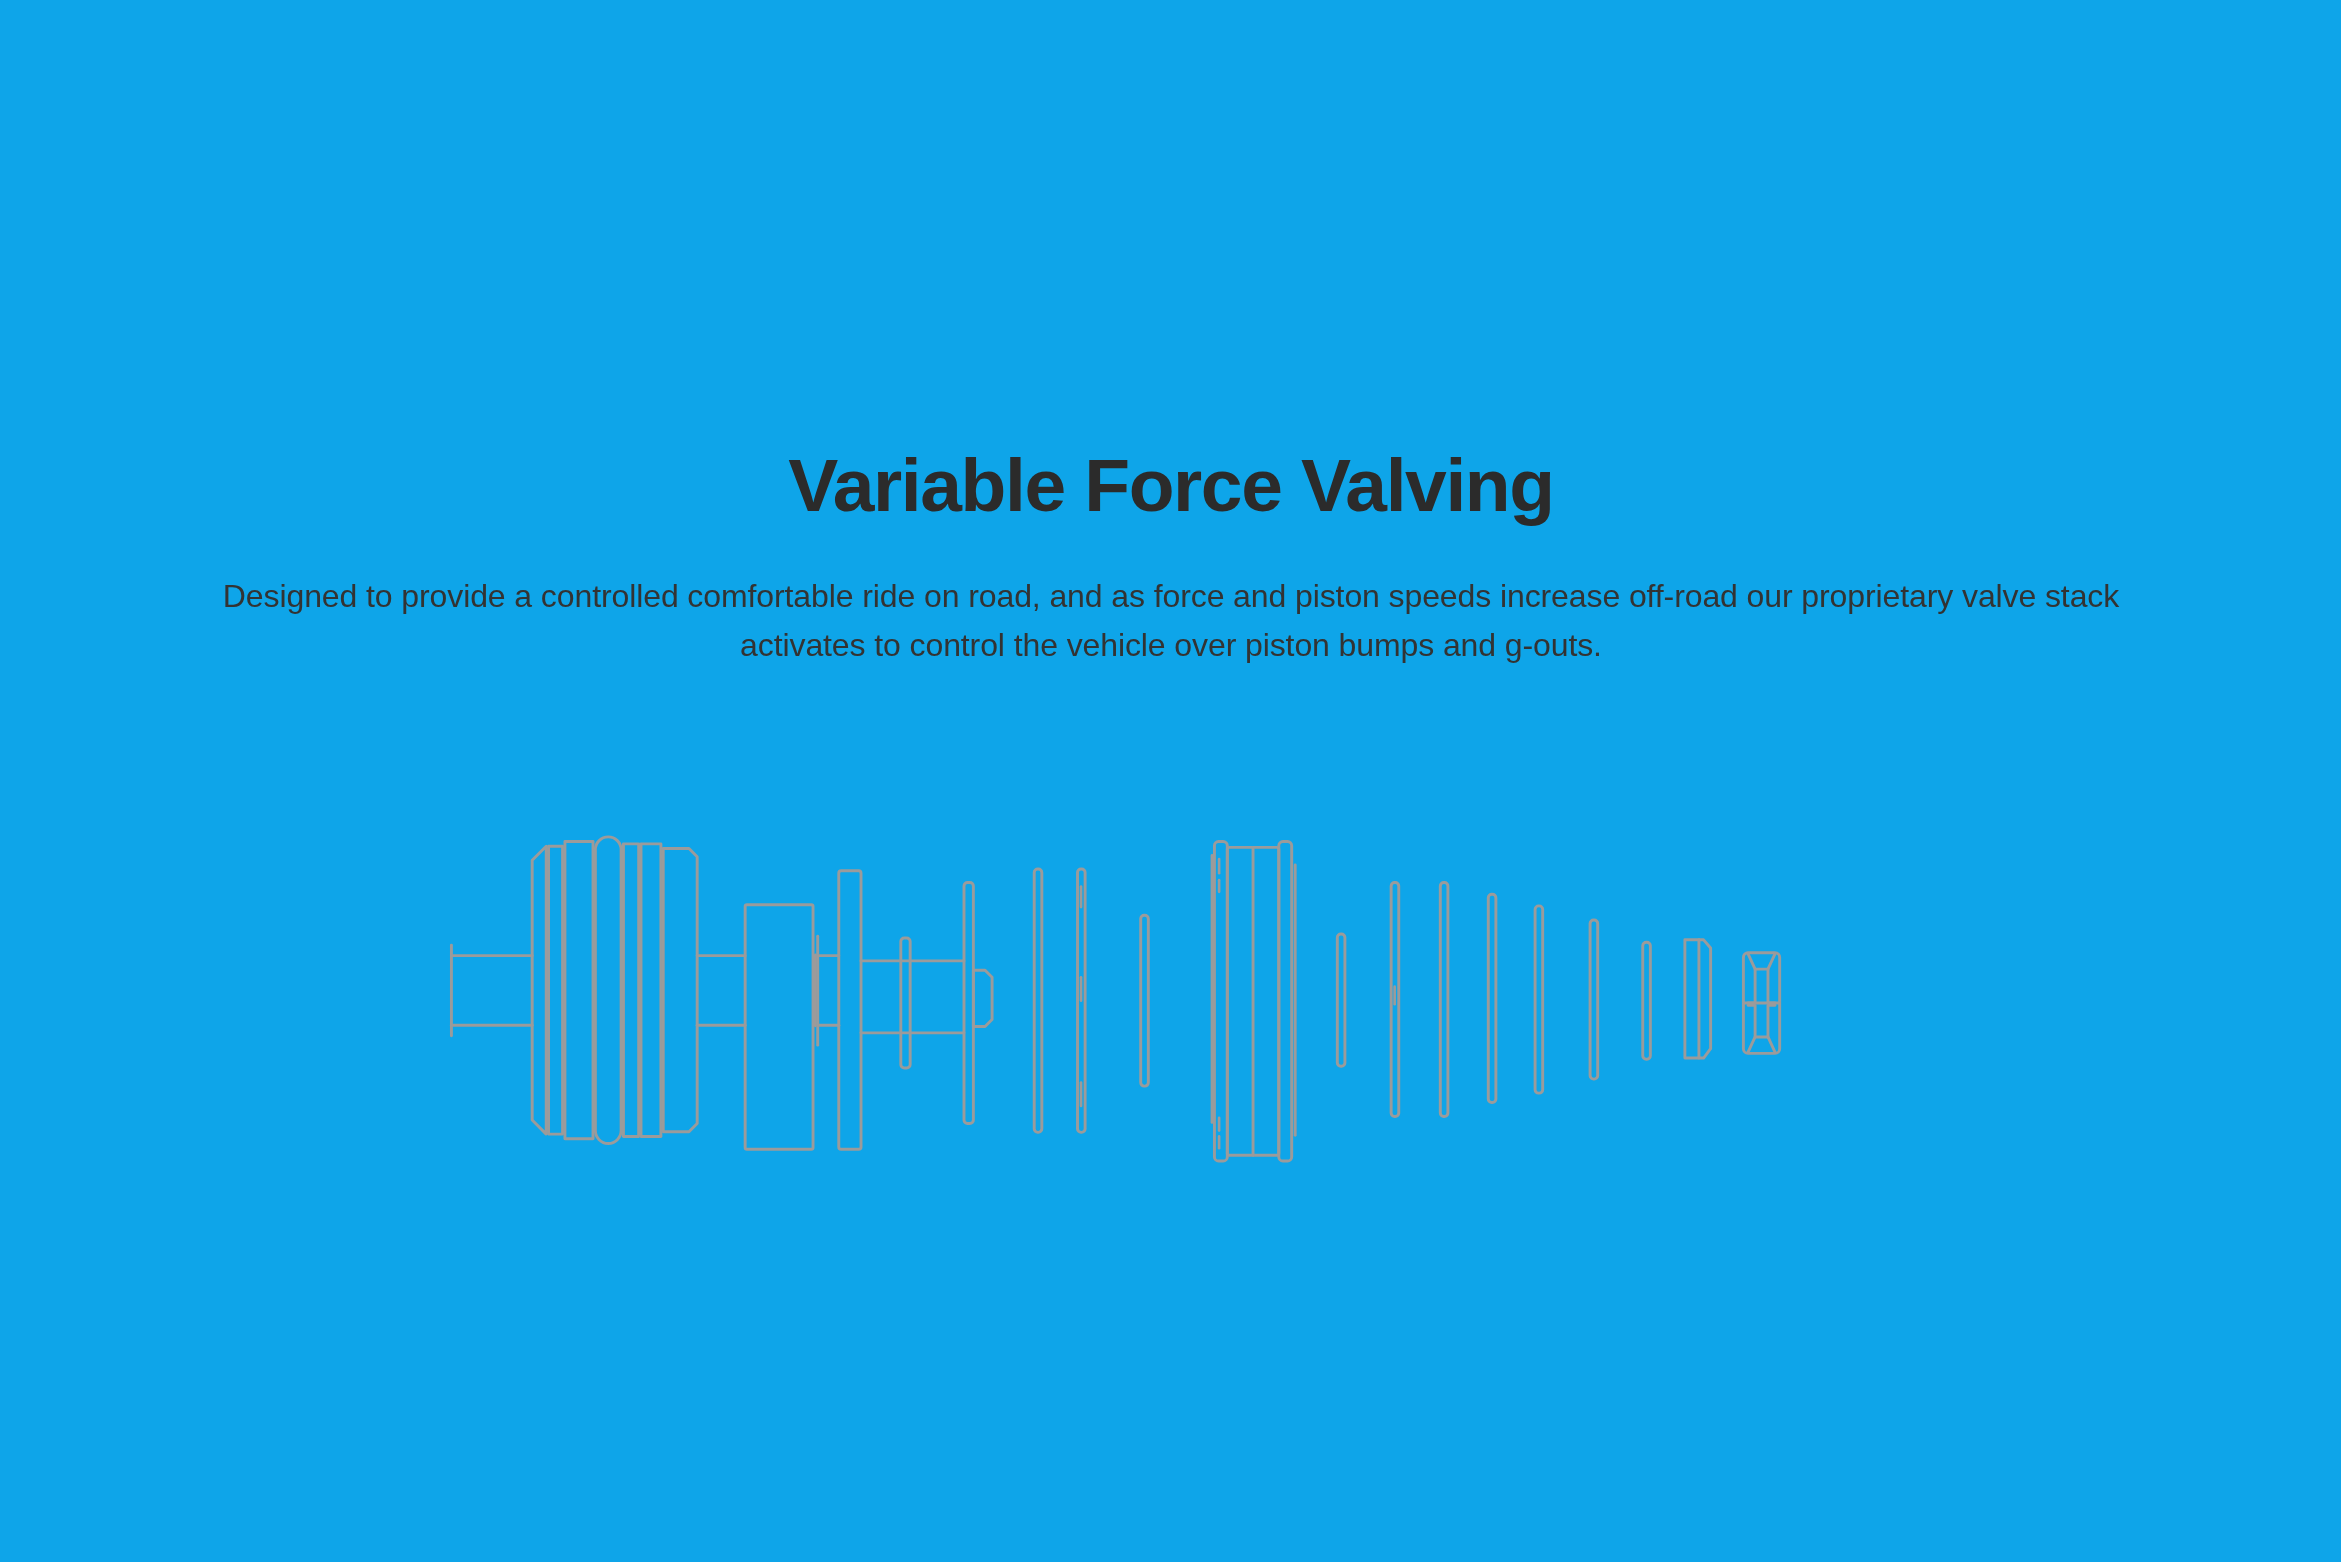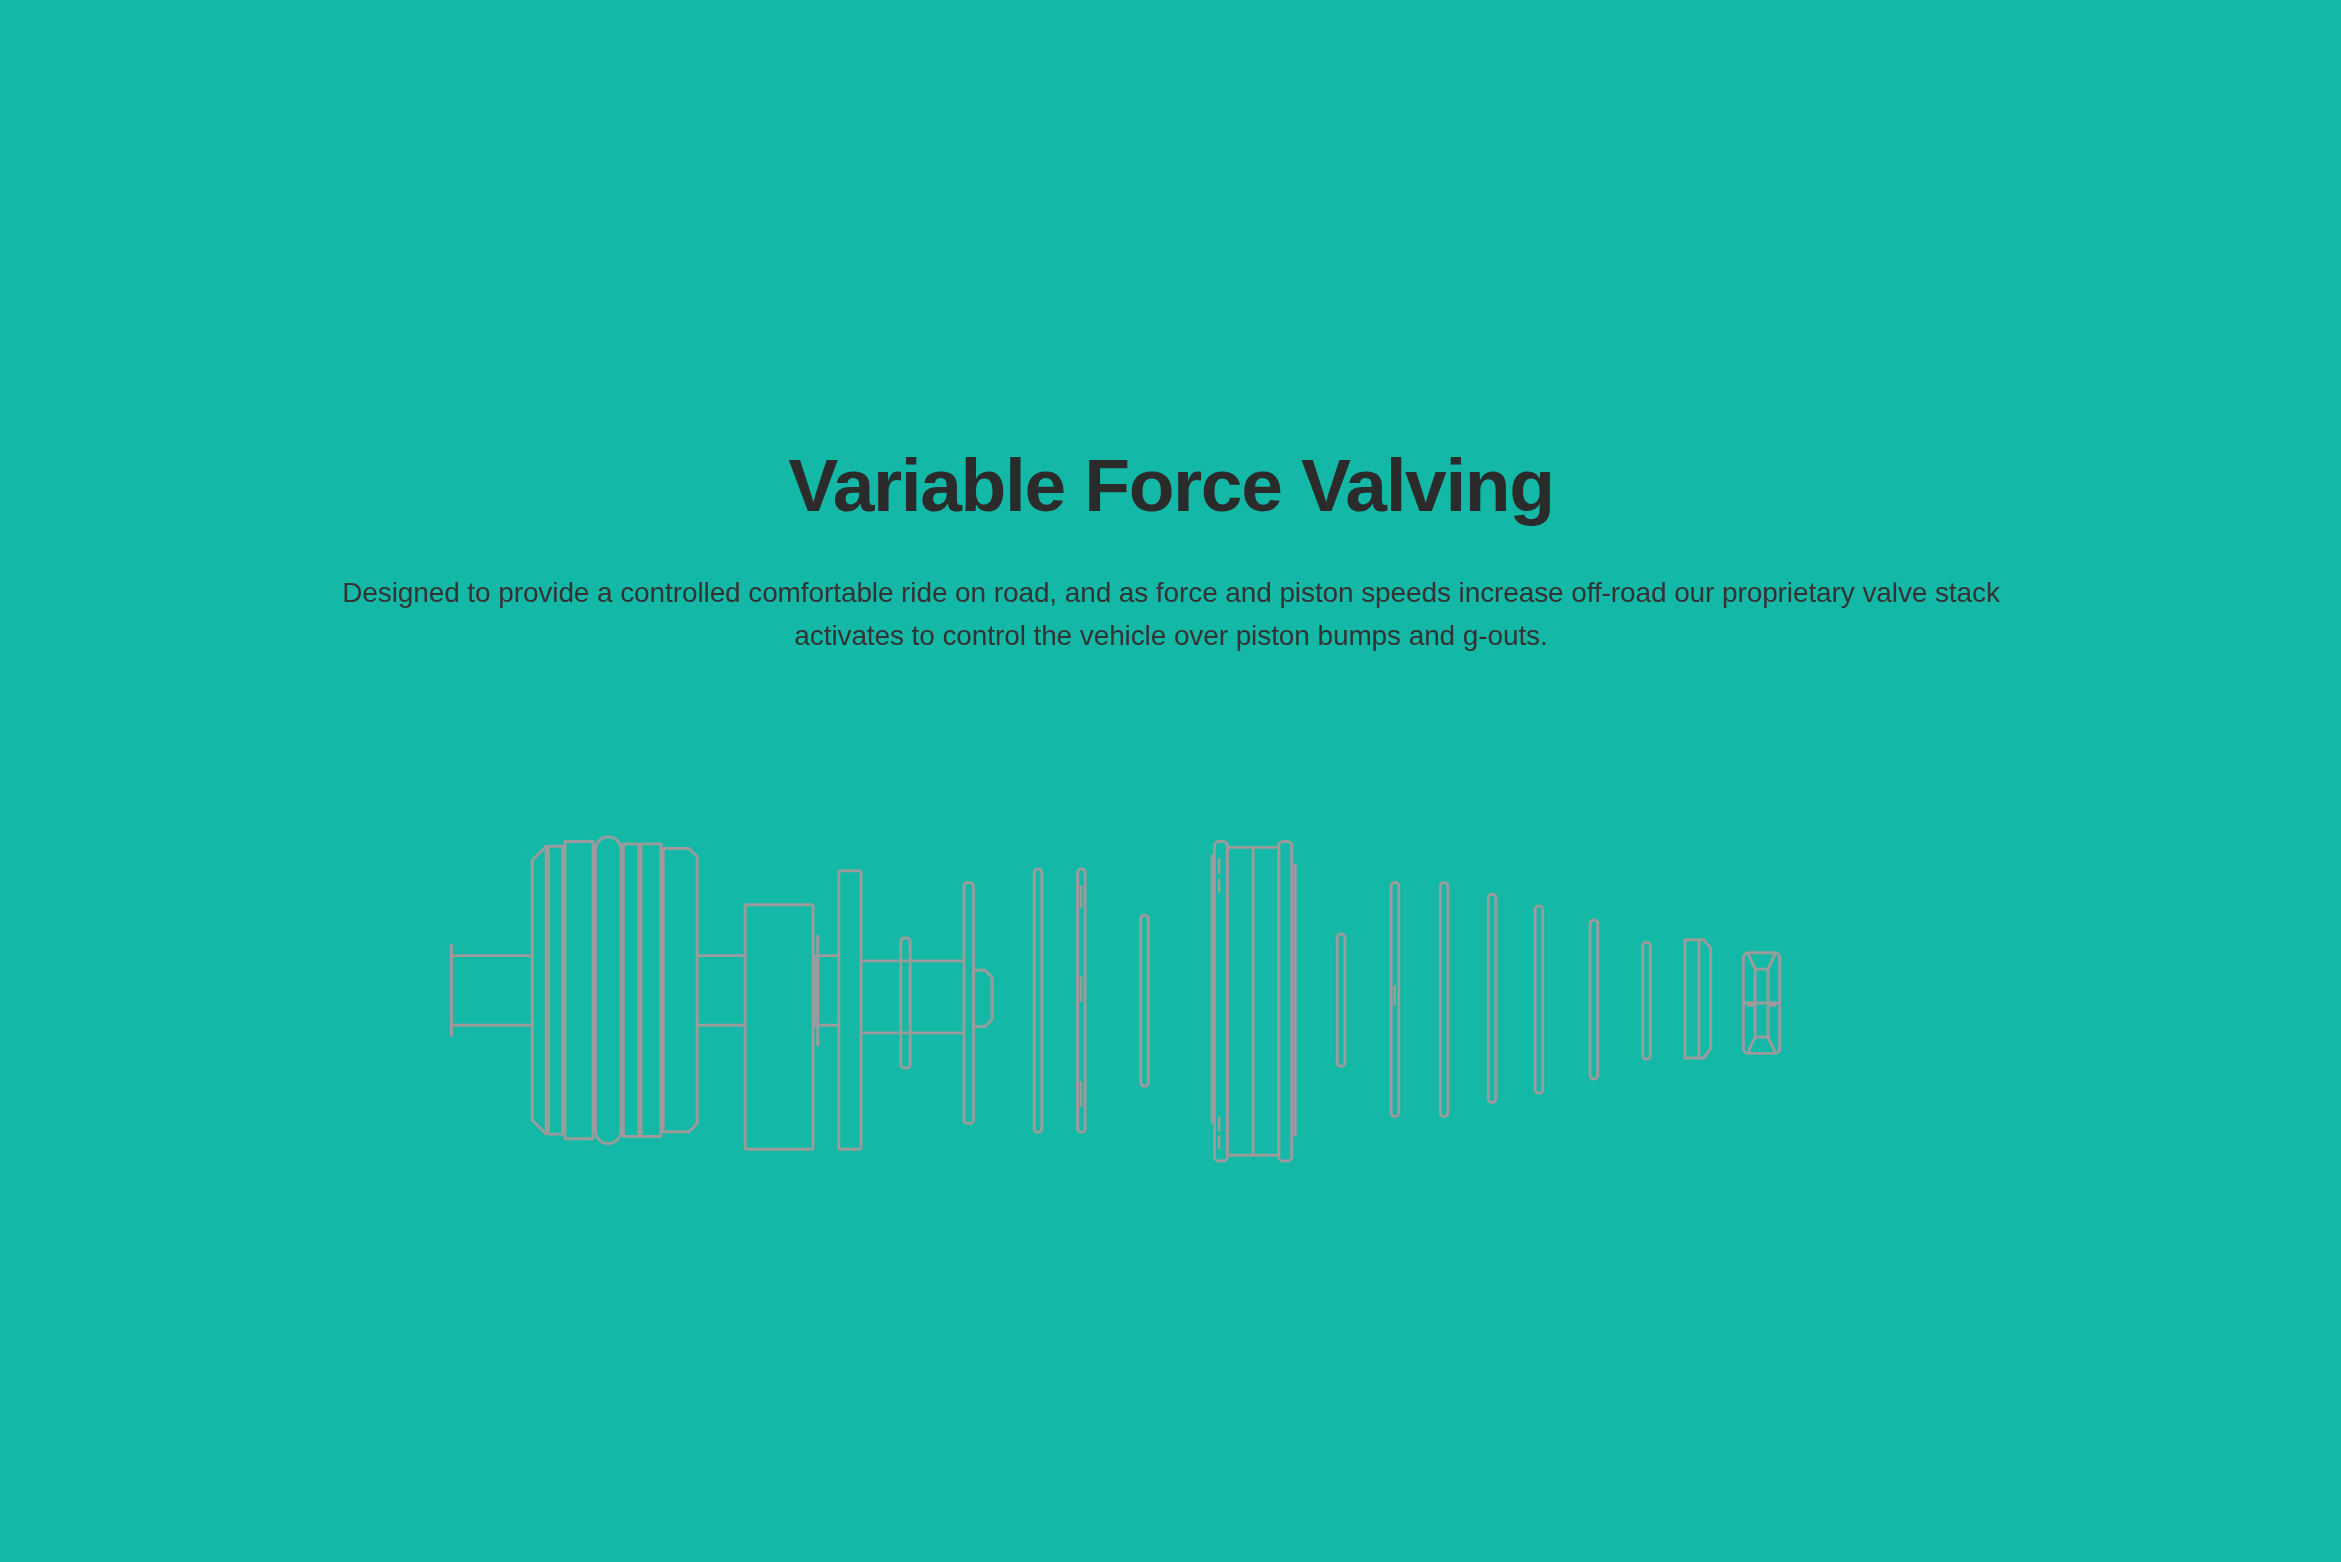--- a/index.html
+++ b/index.html
@@ -13,21 +13,21 @@
     height: 1562px;
     font-family: "Liberation Sans", sans-serif;
     -webkit-font-smoothing: antialiased;
     overflow: hidden;
   }
 
   .page {
     position: relative;
     width: 2342px;
     height: 1562px;
-    background: #14b8a6;
+    background: #0ea5e9;
   }
 
   
   .text-block {
     position: absolute;
     left: 0;
     top: 445px;
     width: 2342px;
     text-align: center;
   }
@@ -39,21 +39,21 @@
     line-height: 1.08;
     font-weight: 700;
     letter-spacing: -1.4px;
     color: #2b2b2b;
   }
 
   .page-description {
     margin: 0;
     padding-top: 46px;
     font-family: "Liberation Sans", sans-serif;
-    font-size: 28px;
+    font-size: 32px;
     line-height: 1.52;
     font-weight: 400;
     letter-spacing: -0.1px;
     color: #333333;
   }
   .desc-line {
     display: block;
   }
 
   

